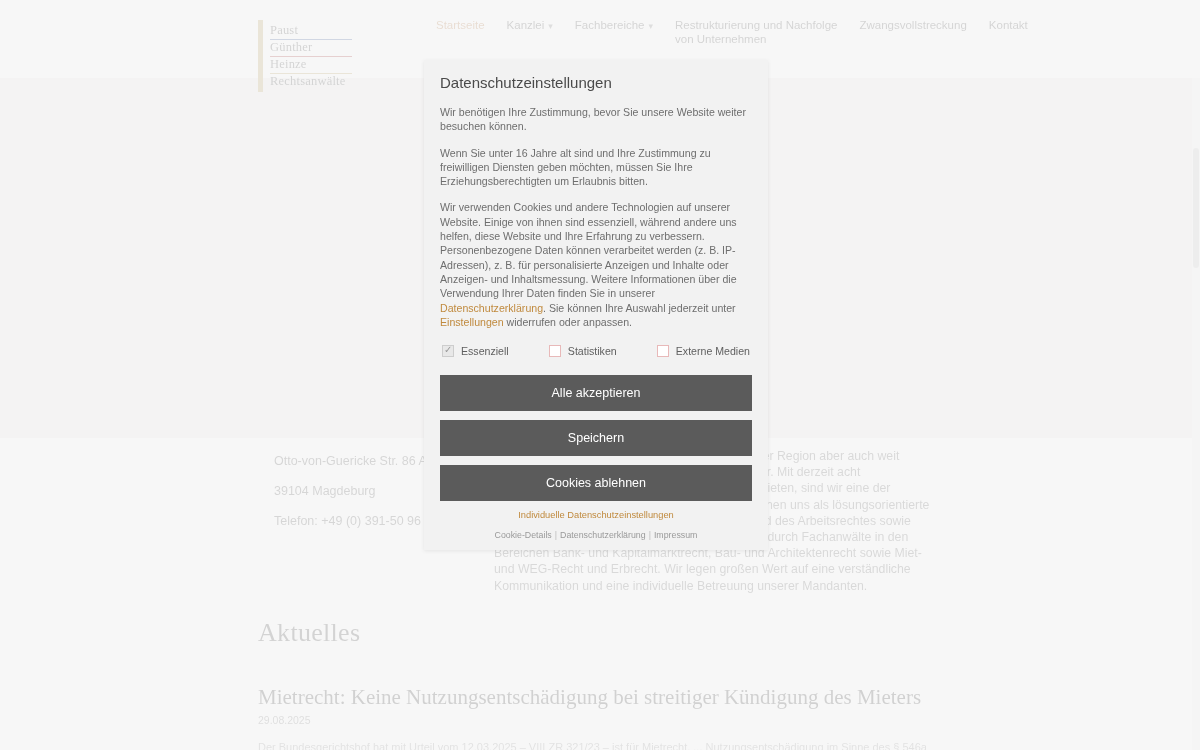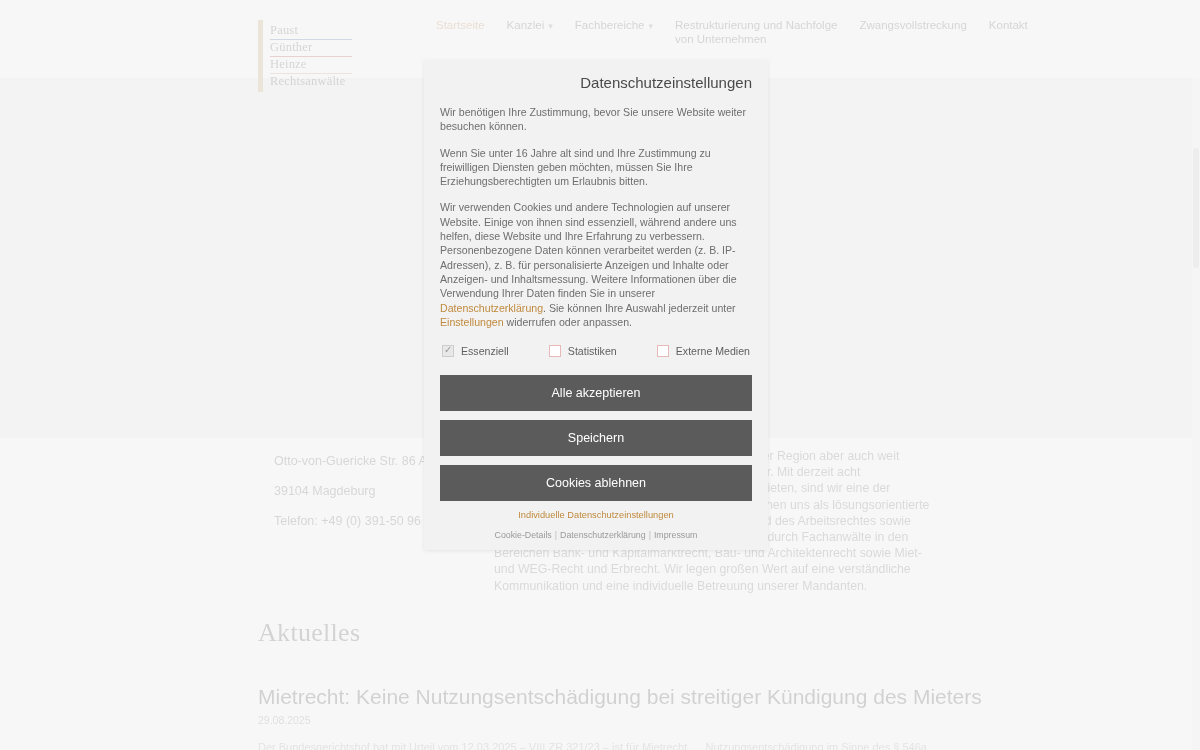--- a/index.html
+++ b/index.html
@@ -136,21 +136,21 @@
     font-family: "Liberation Serif", serif;
     font-size: 26px;
     color: #3a3a3a;
     letter-spacing: 0.3px;
   }
 
   .post-title {
     position: absolute;
     left: 258px;
     top: 685px;
-    font-family: Liberation Sans, sans-serif;
+    font-family: Liberation Serif, serif;
     font-size: 21px;
     color: #2f2f2f;
   }
   .post-date {
     position: absolute;
     left: 258px;
     top: 714px;
     font-size: 10.5px;
     color: #7a7a7a;
     text-align: right;
@@ -192,21 +192,21 @@
   .modal {
     position: absolute;
     left: 424px;
     top: 60px;
     width: 344px;
     background: #f2f2f2;
     padding: 14px 16px 10px 16px;
     box-shadow: 0 1px 4px rgba(0,0,0,0.08);
   }
   .modal-title {
-    text-align: right;
+    text-align: left;
     font-size: 15px;
     color: #4a4a4a;
     margin-bottom: 14px;
     font-weight: normal;
   }
   .modal-p {
     font-size: 10.6px;
     color: #6e6e6e;
     line-height: 14.3px;
     margin: 0 0 12px 0;

